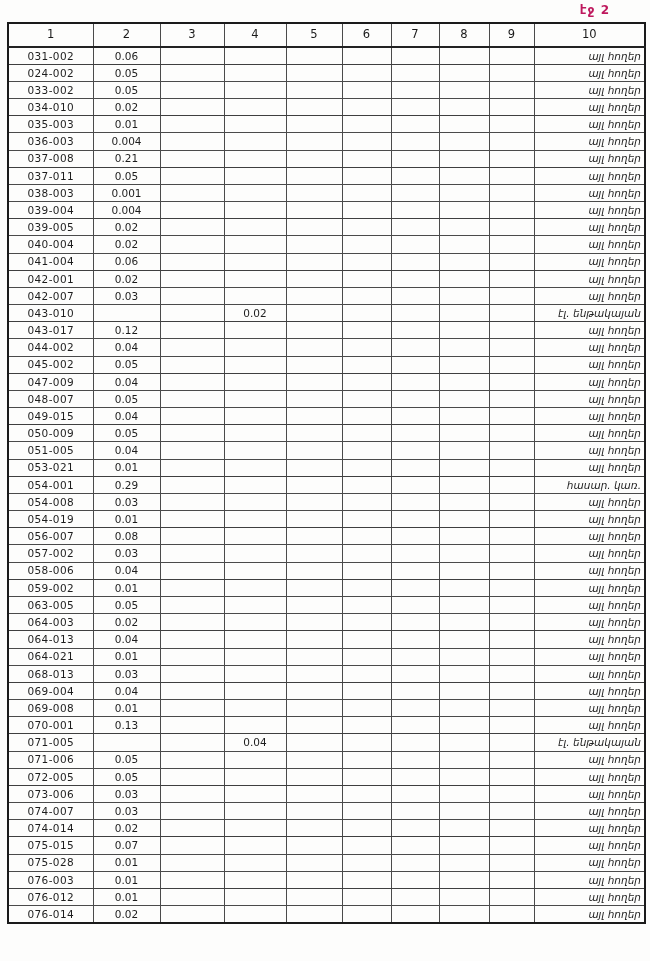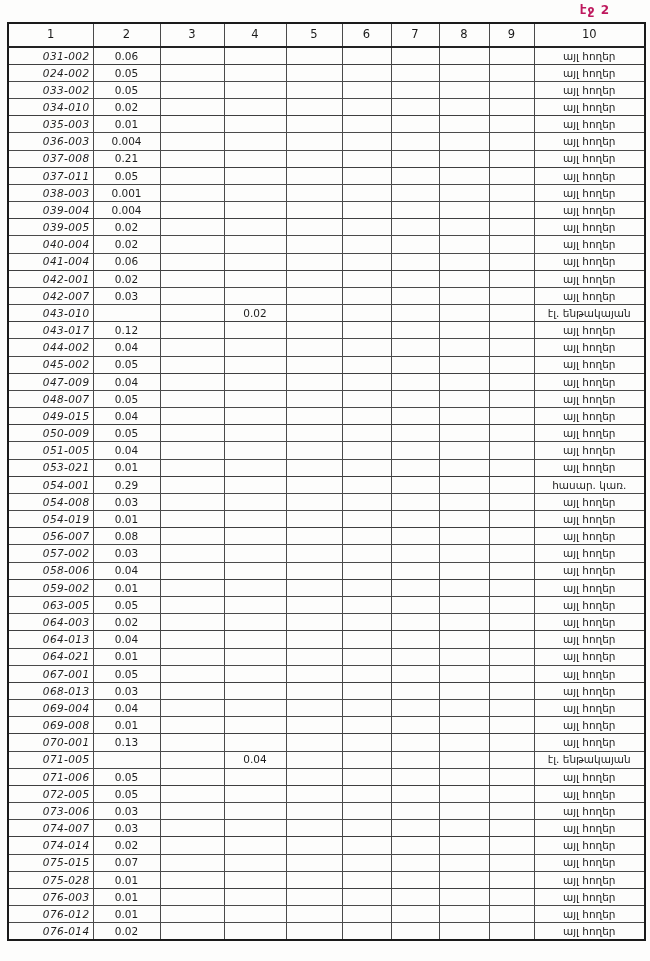--- a/index.html
+++ b/index.html
@@ -50,23 +50,23 @@
     text-align: center;
     border-bottom: 2px solid #222;
     color: #1a1a1a;
   }
   table.data-table tbody tr {
     height: 17.18px;
   }
   
   table.data-table tbody tr:nth-child(3n) td { border-bottom-style: dashed; border-bottom-color: #5c5c5c; }
   table.data-table tbody tr:nth-child(3n+1) td { border-bottom-color: #3f3f3f; }
-  td.cell-code   { text-align: right;  padding-left: 4px; letter-spacing: 0.4px; font-style: italic; }
+  td.cell-code   { text-align: center;  padding-left: 4px; letter-spacing: 0.4px; }
   td.cell-num    { text-align: center; }
-  td.cell-label  { text-align: center;  padding-left: 4px; font-size: 10.5px; }
+  td.cell-label  { text-align: right;  padding-left: 4px; font-size: 10.5px; font-style: italic; }
   
   table.data-table td:first-child,
   table.data-table th:first-child { border-left: 2px solid #1a1a1a; }
   table.data-table td:last-child,
   table.data-table th:last-child { border-right: 2px solid #1a1a1a; }
 </style>
 </head>
 <body>
 
 <div class="page">
@@ -527,32 +527,20 @@
       <td class="cell-num"></td>
       <td class="cell-num"></td>
       <td class="cell-num"></td>
       <td class="cell-num"></td>
       <td class="cell-num"></td>
       <td class="cell-num"></td>
       <td class="cell-num"></td>
       <td class="cell-label">այլ հողեր</td>
     </tr>
         <tr>
-      <td class="cell-code">067-001</td>
-      <td class="cell-num">0.05</td>
-      <td class="cell-num"></td>
-      <td class="cell-num"></td>
-      <td class="cell-num"></td>
-      <td class="cell-num"></td>
-      <td class="cell-num"></td>
-      <td class="cell-num"></td>
-      <td class="cell-num"></td>
-      <td class="cell-label">այլ հողեր</td>
-    </tr>
-        <tr>
       <td class="cell-code">068-013</td>
       <td class="cell-num">0.03</td>
       <td class="cell-num"></td>
       <td class="cell-num"></td>
       <td class="cell-num"></td>
       <td class="cell-num"></td>
       <td class="cell-num"></td>
       <td class="cell-num"></td>
       <td class="cell-num"></td>
       <td class="cell-label">այլ հողեր</td>

